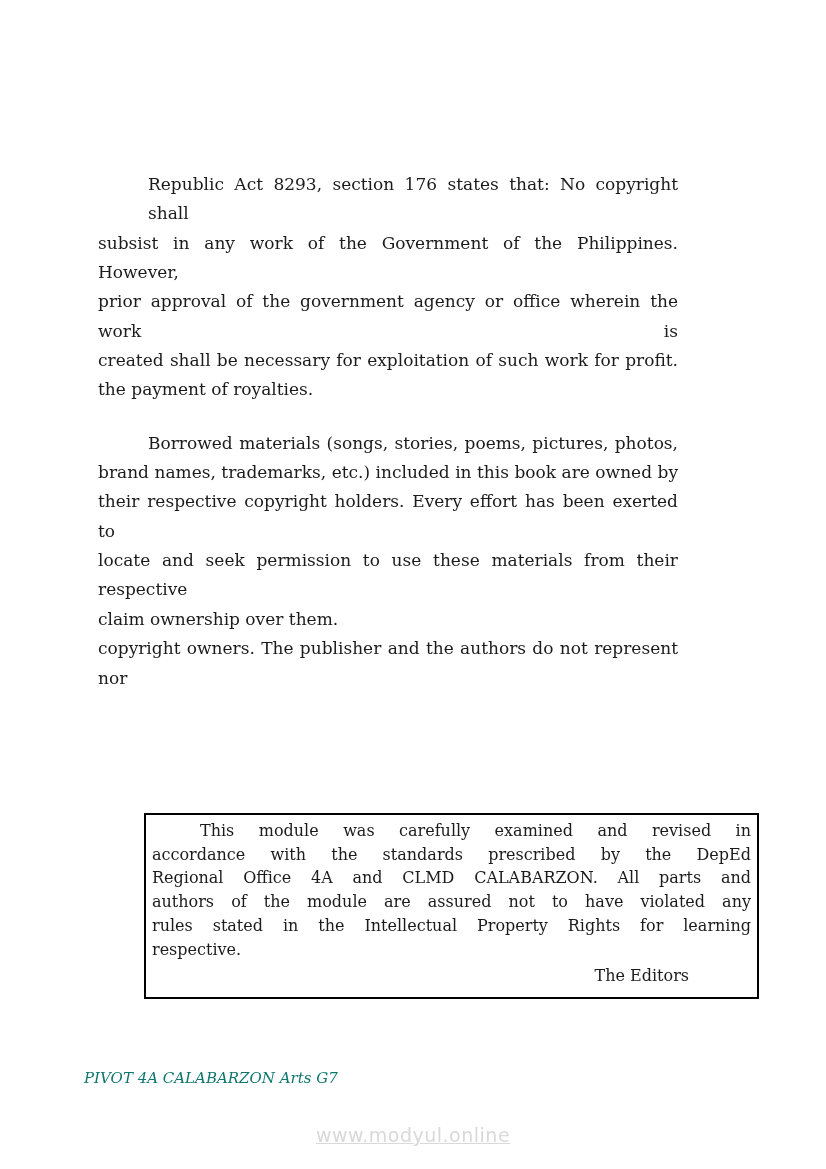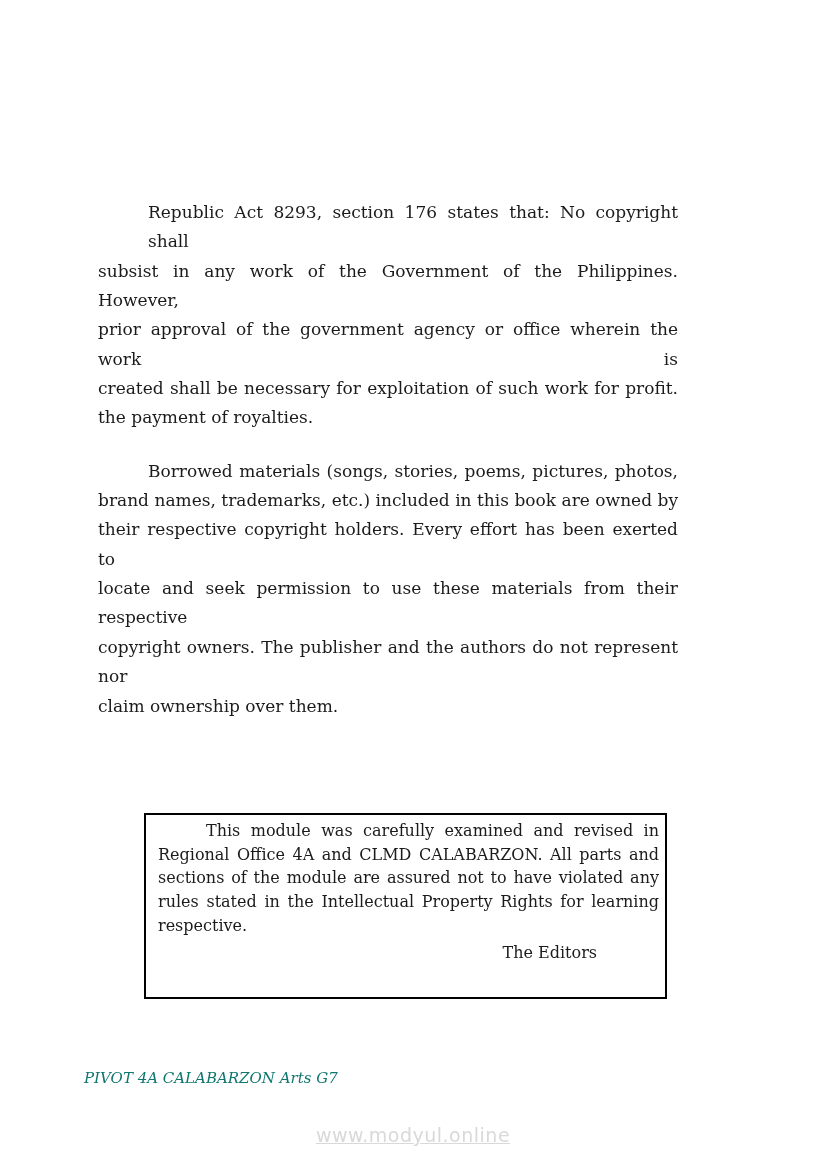--- a/index.html
+++ b/index.html
@@ -12,46 +12,46 @@
     width: 826px;
     height: 1169px;
     background: #ffffff;
     overflow: hidden;
     font-family: "DejaVu Serif", serif;
     color: #1b1b1b;
   }
   .copyright-block {
     position: absolute;
     left: 98px;
-    top: 198px;
+    top: 170px;
     width: 580px;
     font-size: 17px;
     line-height: 29.35px;
   }
   .paragraph { margin: 0; }
   .paragraph + .paragraph { margin-top: 24px; }
   .jline {
     text-align: justify;
     text-align-last: justify;
   }
   .jline.last {
     text-align-last: left;
   }
   .jline.indent {
     padding-left: 50px;
   }
   .review-box {
     position: absolute;
     left: 144px;
     top: 813px;
-    width: 523px;
+    width: 615px;
     height: 186px;
     box-sizing: border-box;
     border: 2px solid #000000;
-    padding: 4px 6px 2px 12px;
+    padding: 4px 6px 2px 6px;
     font-size: 16px;
     line-height: 23.7px;
   }
   .review-box .jline.indent {
     padding-left: 48px;
   }
   .signature-line {
     margin-top: 3px;
     text-align: right;
     padding-right: 62px;
@@ -89,30 +89,31 @@
         <div class="jline">subsist in any work of the Government of the Philippines. However,</div>
         <div class="jline">prior approval of the government agency or office wherein the work is</div>
         <div class="jline">created shall be necessary for exploitation of such work for profit.</div>
         <div class="jline last">the payment of royalties.</div>
       </div>
     <div class="paragraph">
         <div class="jline indent">Borrowed materials (songs, stories, poems, pictures,  photos,</div>
         <div class="jline">brand names, trademarks, etc.) included in this book are owned by</div>
         <div class="jline">their respective copyright holders. Every effort has been exerted to</div>
         <div class="jline">locate and seek permission to use these materials from their respective</div>
+        <div class="jline last">claim ownership over them.</div>
         <div class="jline">copyright owners. The publisher and the authors do not represent nor</div>
-        <div class="jline last">claim ownership over them.</div>
       </div>
   </div>
 
   <div class="review-box">
     <div>
         <div class="jline indent">This module was carefully examined and revised in</div>
+        <div class="jline">accordance with the standards prescribed by the DepEd</div>
         <div class="jline">Regional Office 4A and CLMD CALABARZON. All parts and</div>
-        <div class="jline">sections of the module are assured not to have violated any</div>
+        <div class="jline">authors of the module are assured not to have violated any</div>
         <div class="jline">rules stated in the Intellectual Property Rights for learning</div>
         <div class="jline last">respective.</div>
       </div>
     <div class="signature-line">The Editors</div>
   </div>
 
   <div class="page-footer">PIVOT 4A CALABARZON Arts G7</div>
 
   <div class="watermark">www.modyul.online</div>
 

